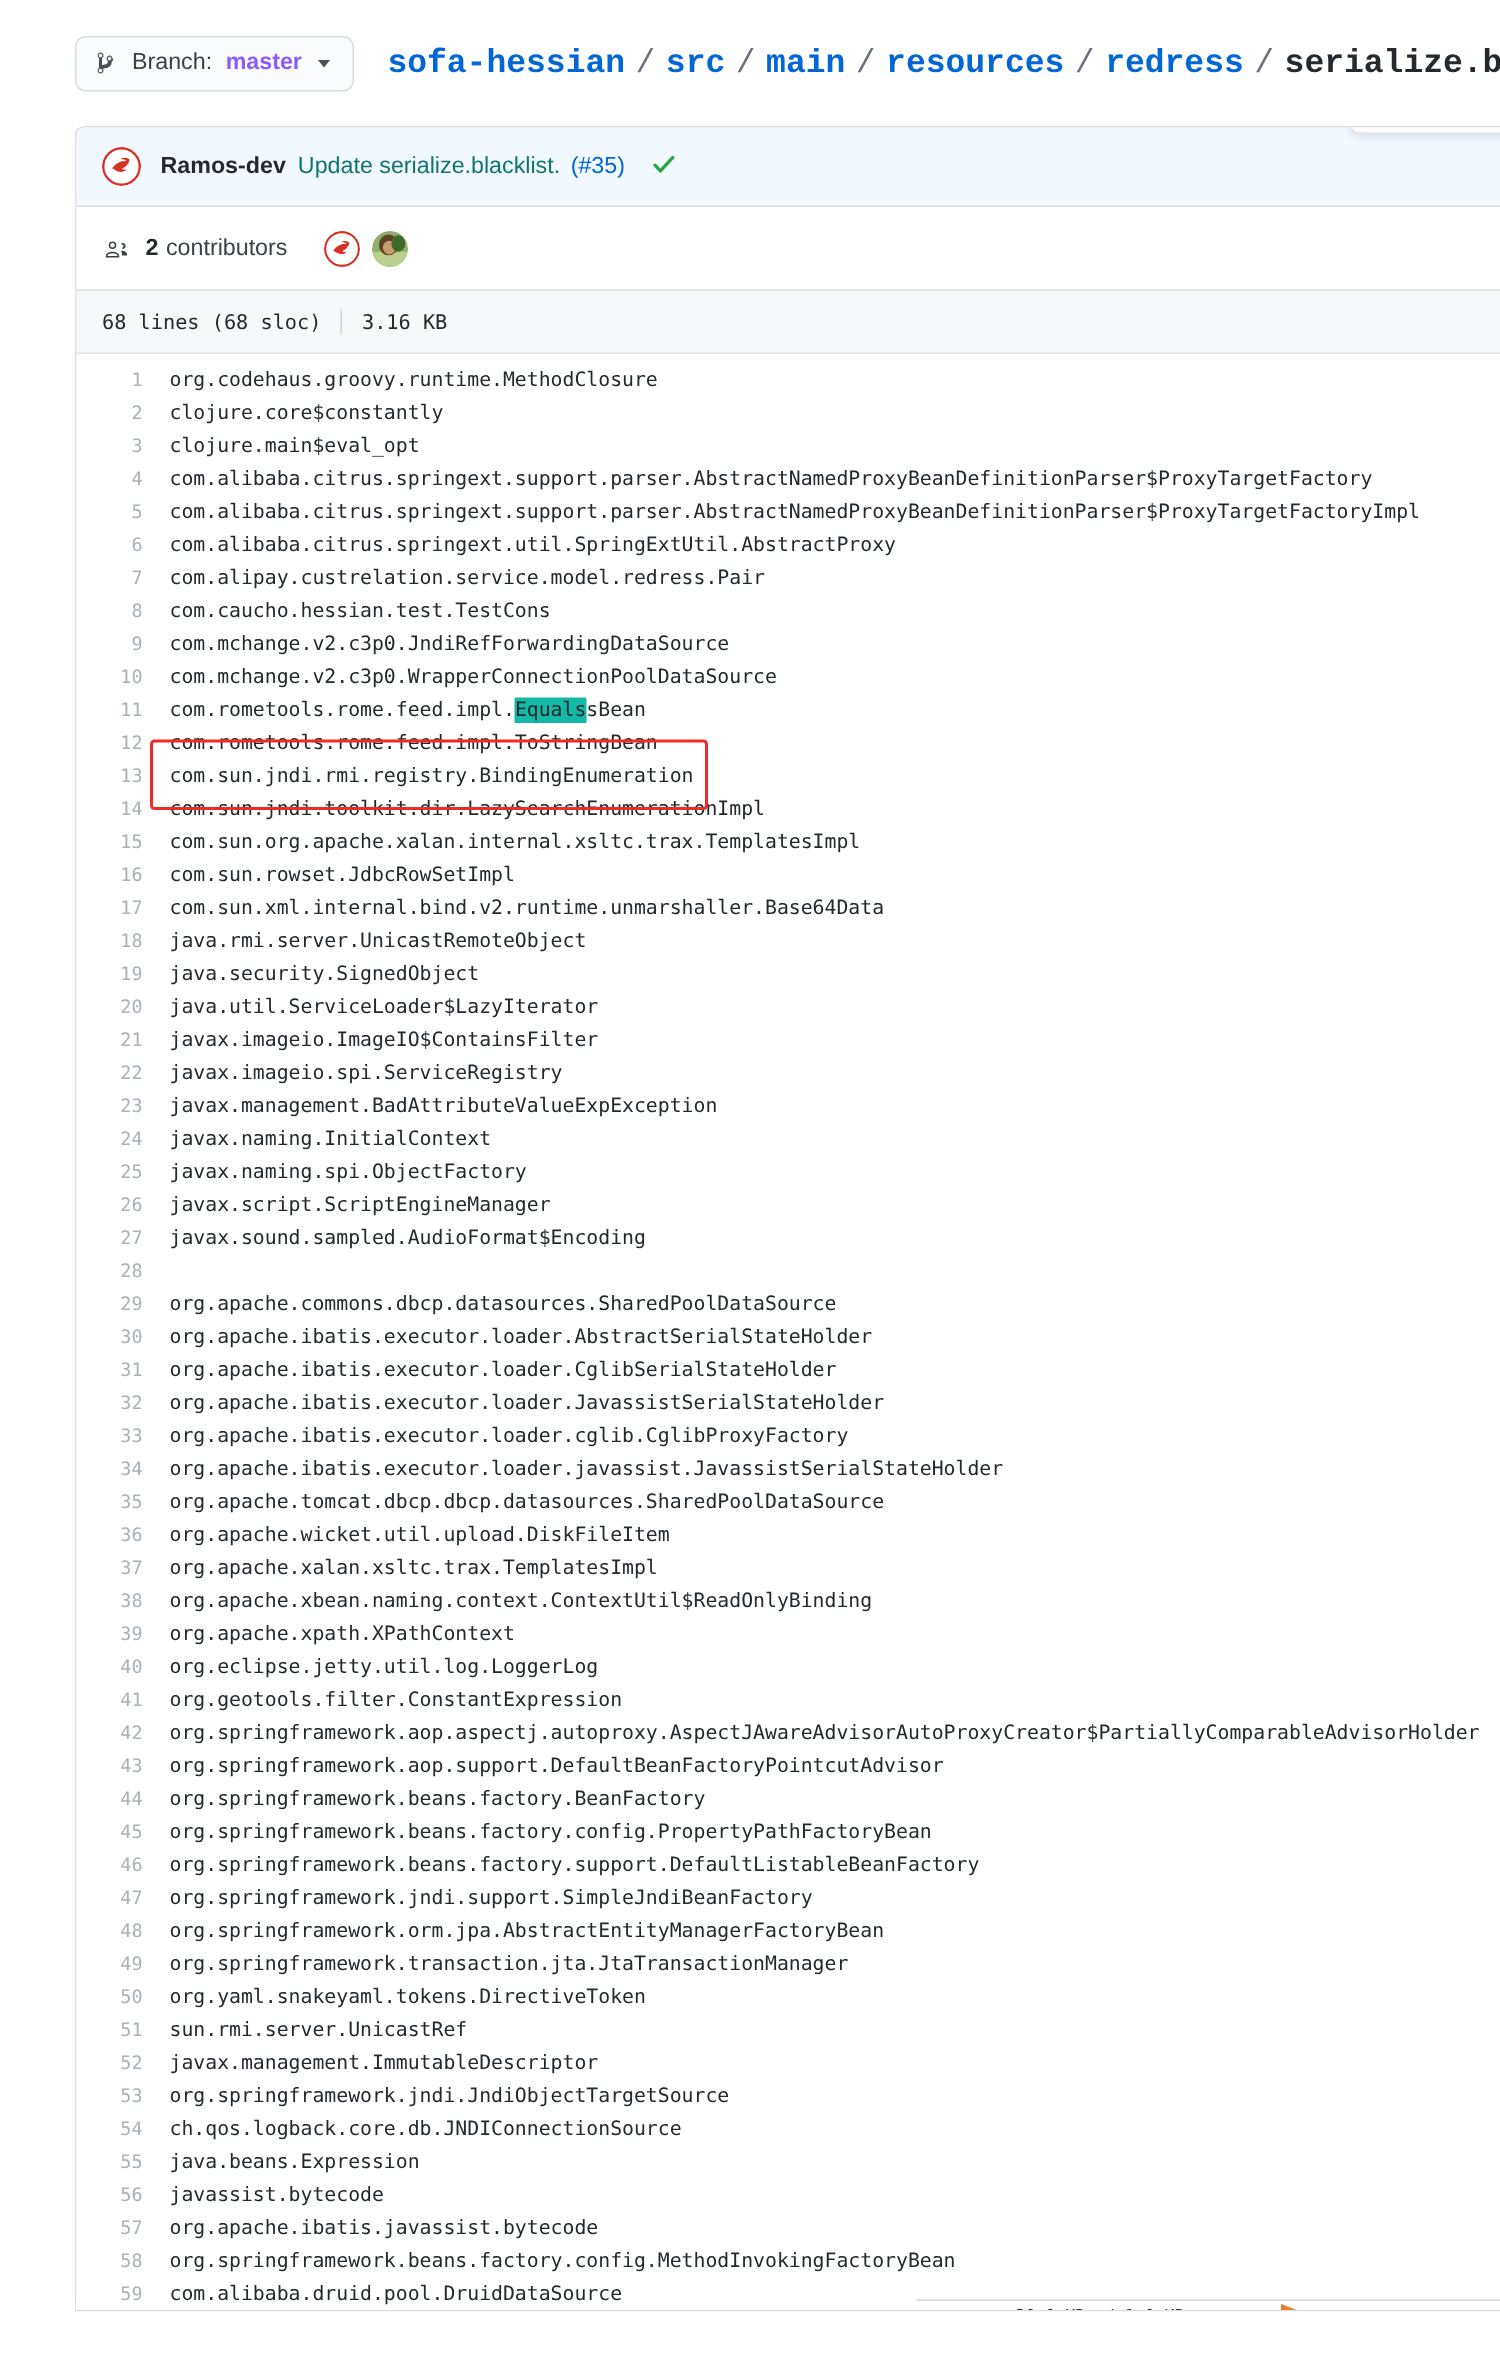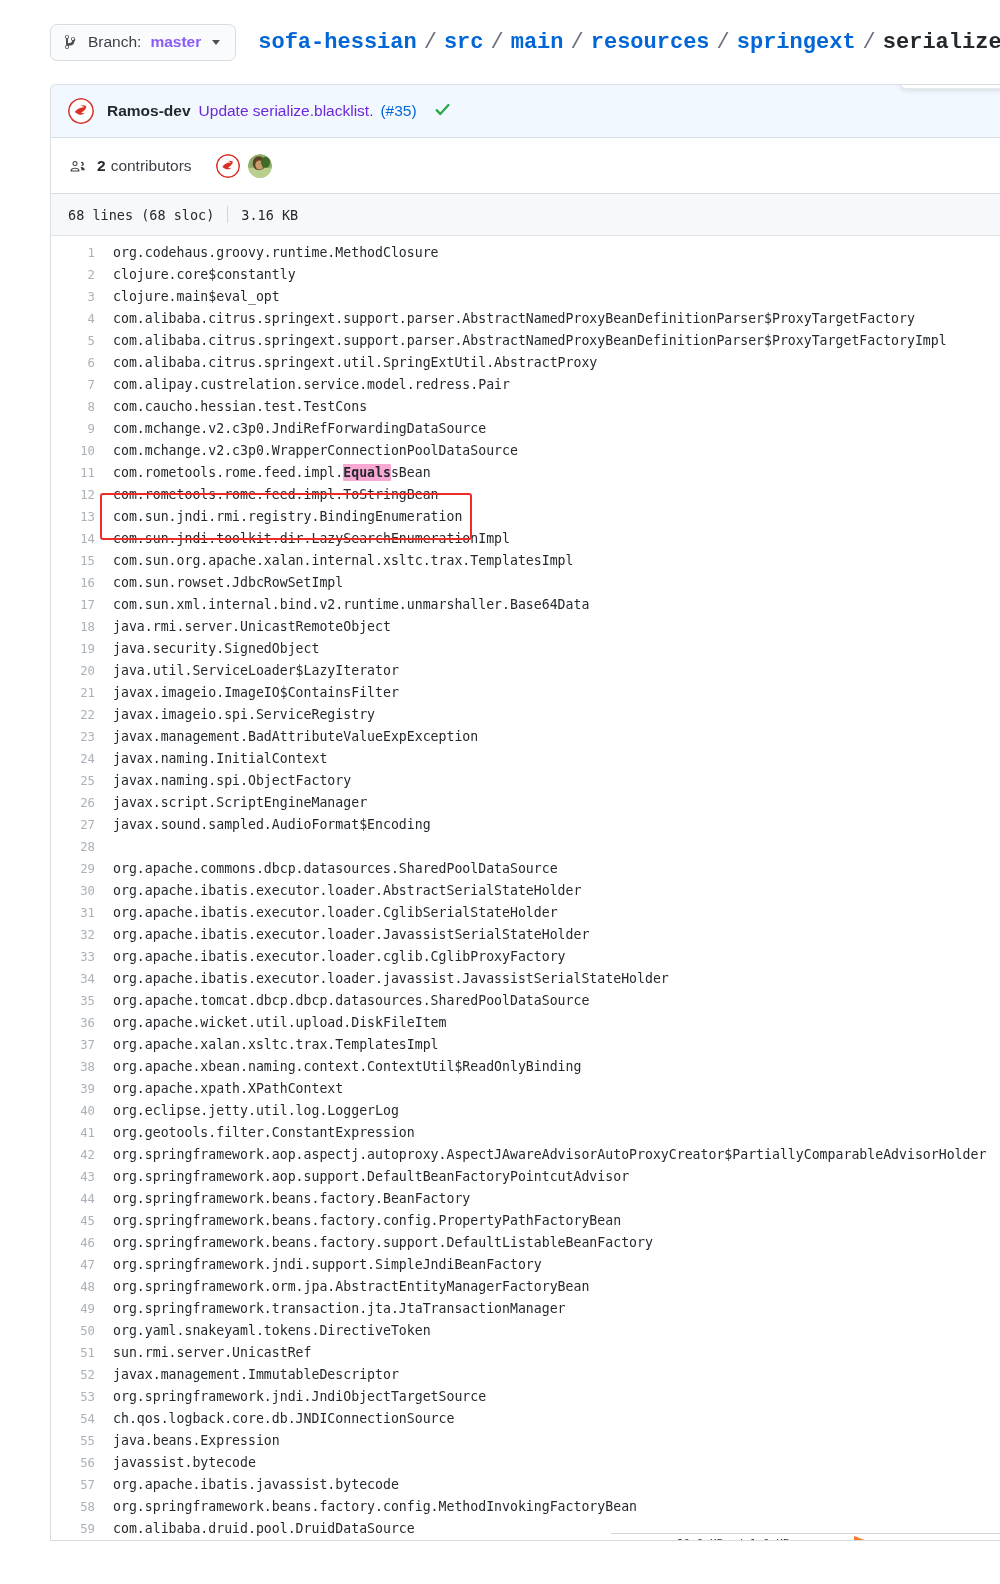--- a/index.html
+++ b/index.html
@@ -49,21 +49,21 @@
     border: 1px solid #d9dee3; border-right: none;
     border-radius: 6px 0 0 0; background: #fff; overflow: hidden;
   }
   .commit-row {
     display: flex; align-items: center; gap: 13px;
     height: 53px; padding: 0 17px;
     background: #f1f8ff; border-bottom: 1px solid #d9dee3;
     font-size: 15.5px;
   }
   .commit-author { font-weight: bold; color: #24292e; }
-  .commit-msg { color: #6d28d9; }
+  .commit-msg { color: #0f766e; }
   .commit-pr { color: #0366d6; cursor: pointer; }
   .check-icon { color: #28a745; font-size: 18px; line-height: 1; margin-left: 4px; }
 
   .contrib-row {
     display: flex; align-items: center; gap: 10px;
     height: 56px; padding: 0 17px;
     background: #fff; border-bottom: 1px solid #d9dee3;
     font-size: 15.5px; color: #24292e;
   }
   .contrib-count { font-weight: bold; }
@@ -148,21 +148,21 @@
 
     <div class="breadcrumb">
       <span class="crumb-link">sofa-hessian</span>
       <span class="crumb-sep">/</span>
       <span class="crumb-link">src</span>
       <span class="crumb-sep">/</span>
       <span class="crumb-link">main</span>
       <span class="crumb-sep">/</span>
       <span class="crumb-link">resources</span>
       <span class="crumb-sep">/</span>
-      <span class="crumb-link">springext</span>
+      <span class="crumb-link">redress</span>
       <span class="crumb-sep">/</span>
       <span class="crumb-final">serialize.blacklist</span>
     </div>
   </div>
 
   <div class="file-card">
 
     <div class="corner-shadow"></div>
 
     <div class="commit-row">
@@ -259,21 +259,21 @@
         <div class="code-line">
           <span class="ln">9</span>
           <span class="lc">com.mchange.v2.c3p0.JndiRefForwardingDataSource</span>
         </div>
         <div class="code-line">
           <span class="ln">10</span>
           <span class="lc">com.mchange.v2.c3p0.WrapperConnectionPoolDataSource</span>
         </div>
         <div class="code-line">
           <span class="ln">11</span>
-          <span class="lc"><span>com.rometools.rome.feed.impl.</span><mark class="hl" style="background: #f9a8d4; font-weight: bold;">Equals</mark><span>sBean</span></span>
+          <span class="lc"><span>com.rometools.rome.feed.impl.</span><mark class="hl" style="background: #14b8a6;">Equals</mark><span>sBean</span></span>
         </div>
         <div class="code-line">
           <span class="ln">12</span>
           <span class="lc">com.rometools.rome.feed.impl.ToStringBean</span>
         </div>
         <div class="code-line">
           <span class="ln">13</span>
           <span class="lc">com.sun.jndi.rmi.registry.BindingEnumeration</span>
         </div>
         <div class="code-line">

